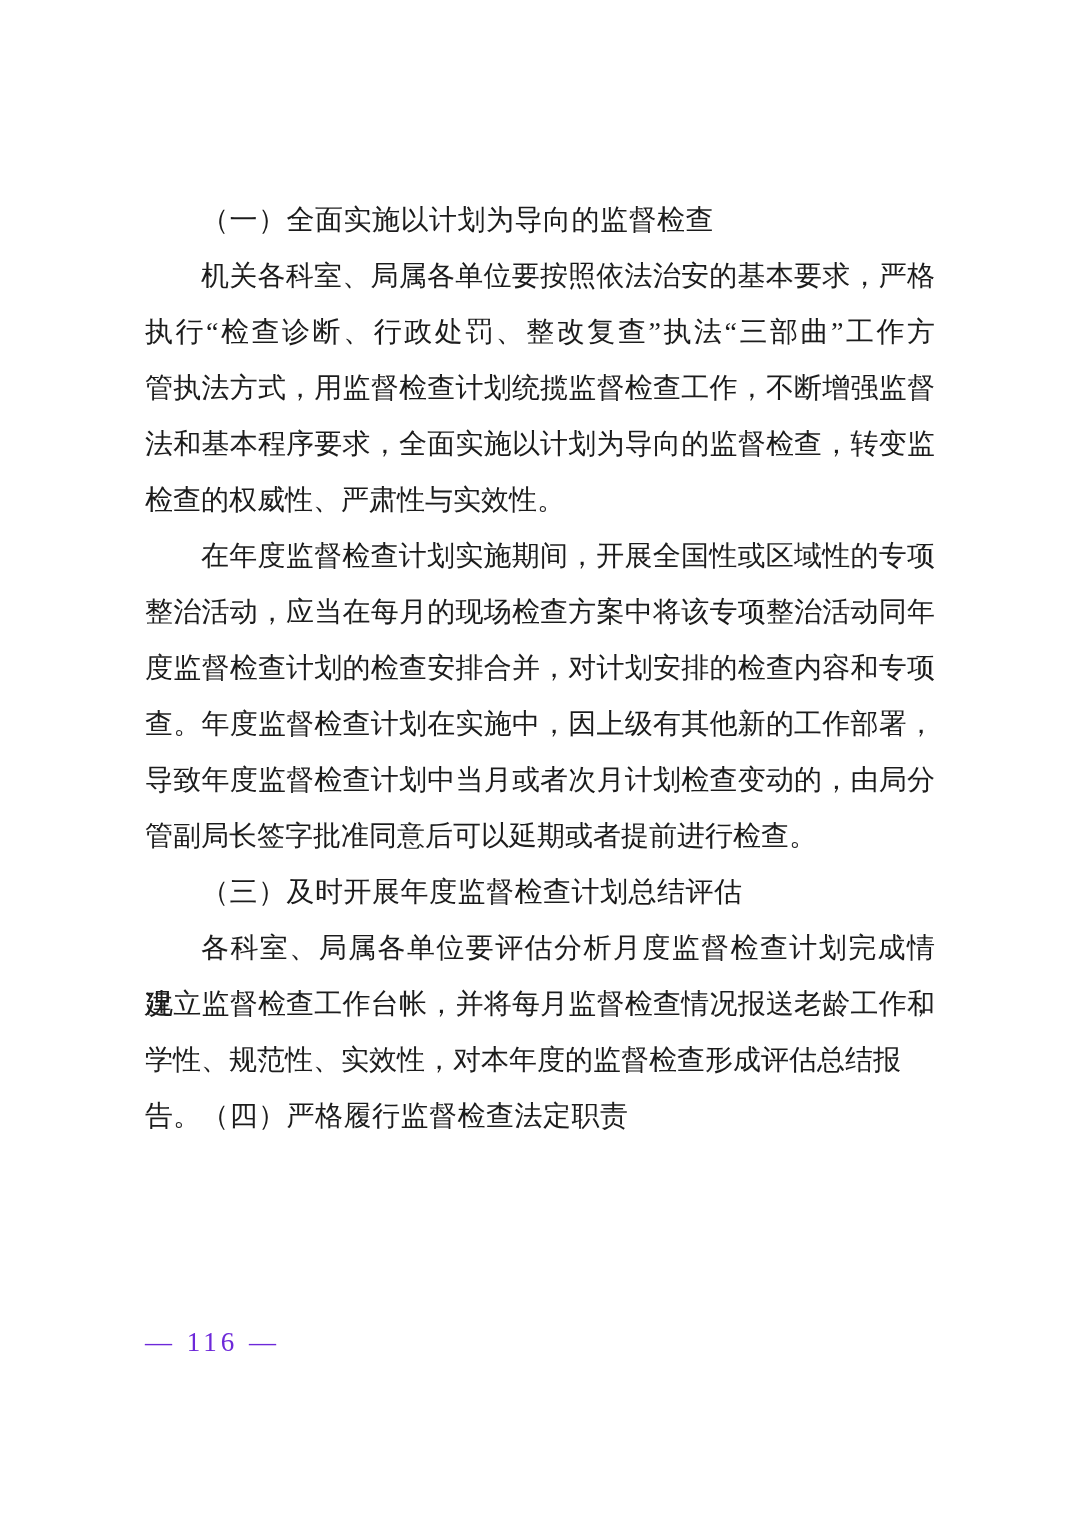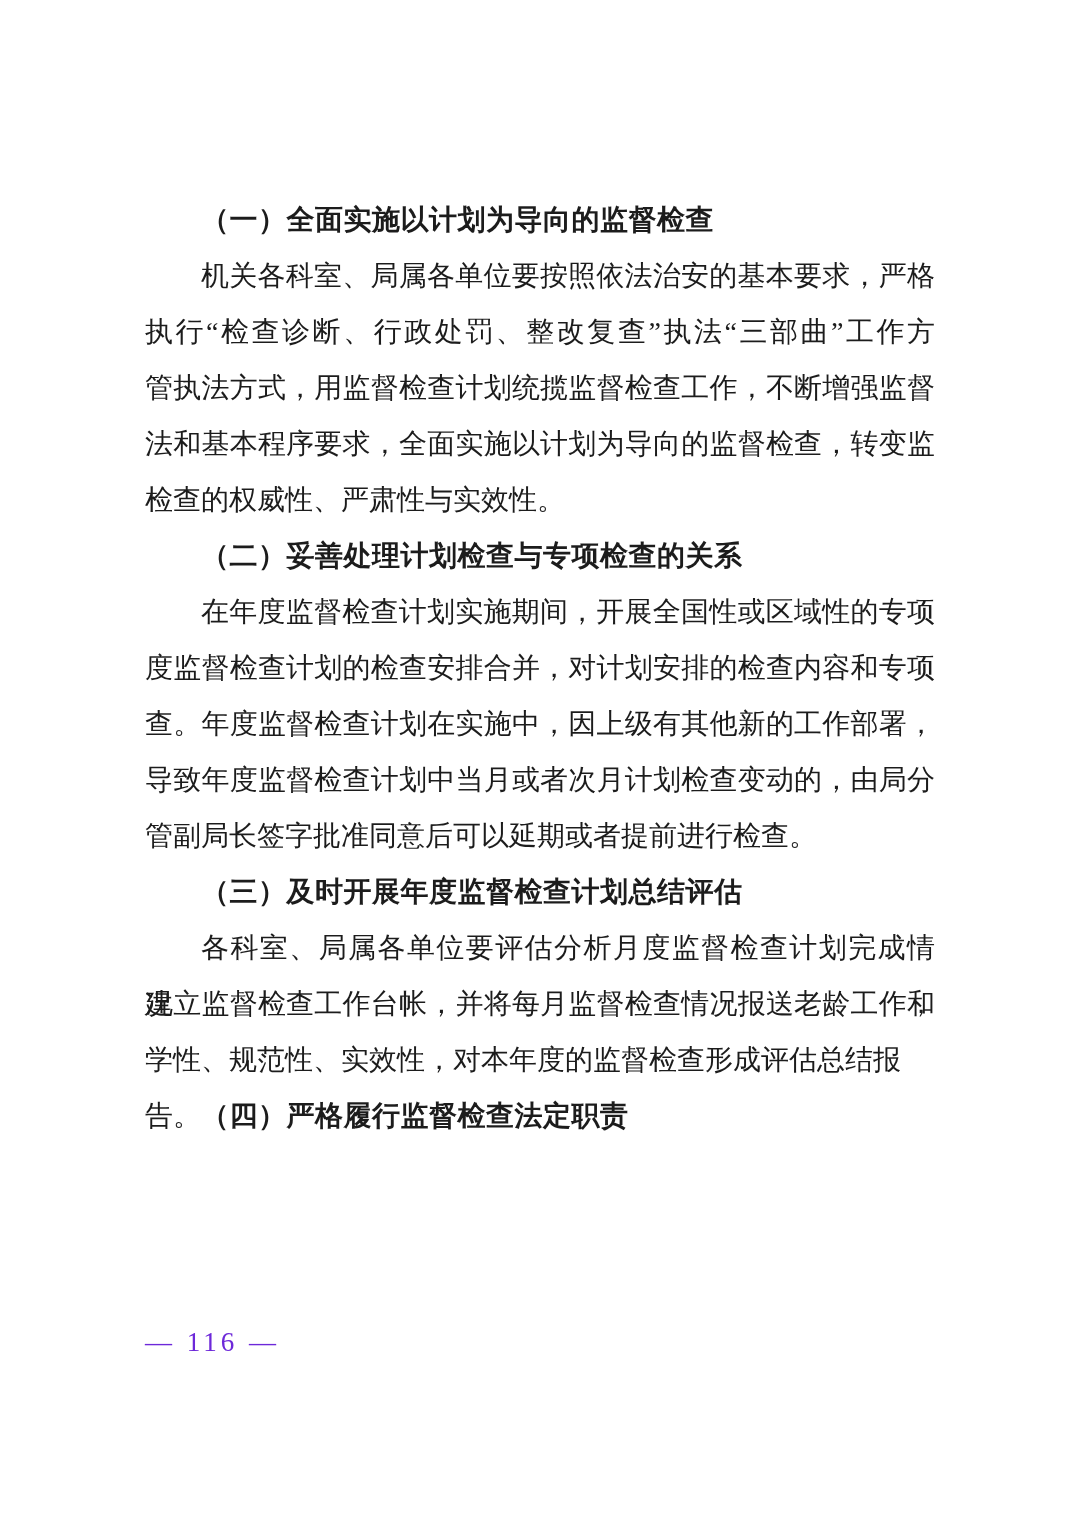--- a/index.html
+++ b/index.html
@@ -34,21 +34,21 @@
   }
   .indent {
     text-indent: 2em;
   }
   .stretch {
     text-align: justify;
     text-align-last: justify;
     text-justify: inter-character;
   }
   .heading {
-    font-weight: 700;
+    font-weight: 400;
     letter-spacing: 0.5px;
   }
   .page-footer {
     position: absolute;
     left: 145px;
     top: 1322px;
     height: 40px;
     display: flex;
     align-items: center;
   }
@@ -64,22 +64,22 @@
 
 <div class="page">
 
   <main class="text-block">
     <p class="line heading indent">（一）全面实施以计划为导向的监督检查</p>
     <p class="line indent stretch">机关各科室、局属各单位要按照依法治安的基本要求，严格</p>
     <p class="line stretch">执行“检查诊断、行政处罚、整改复查”执法“三部曲”工作方</p>
     <p class="line stretch">管执法方式，用监督检查计划统揽监督检查工作，不断增强监督</p>
     <p class="line stretch">法和基本程序要求，全面实施以计划为导向的监督检查，转变监</p>
     <p class="line">检查的权威性、严肃性与实效性。</p>
-    <p class="line heading indent">（二）妥善处理计划检查与专项检查的关系</p>
     <p class="line indent stretch">在年度监督检查计划实施期间，开展全国性或区域性的专项</p>
+    <p class="line stretch">整治活动，应当在每月的现场检查方案中将该专项整治活动同年</p>
     <p class="line stretch">度监督检查计划的检查安排合并，对计划安排的检查内容和专项</p>
     <p class="line stretch">查。年度监督检查计划在实施中，因上级有其他新的工作部署，</p>
     <p class="line stretch">导致年度监督检查计划中当月或者次月计划检查变动的，由局分</p>
     <p class="line">管副局长签字批准同意后可以延期或者提前进行检查。</p>
     <p class="line heading indent">（三）及时开展年度监督检查计划总结评估</p>
     <p class="line indent stretch">各科室、局属各单位要评估分析月度监督检查计划完成情况，</p>
     <p class="line stretch">建立监督检查工作台帐，并将每月监督检查情况报送老龄工作和</p>
     <p class="line">学性、规范性、实效性，对本年度的监督检查形成评估总结报告。</p>
     <p class="line heading indent">（四）严格履行监督检查法定职责</p>
   </main>

